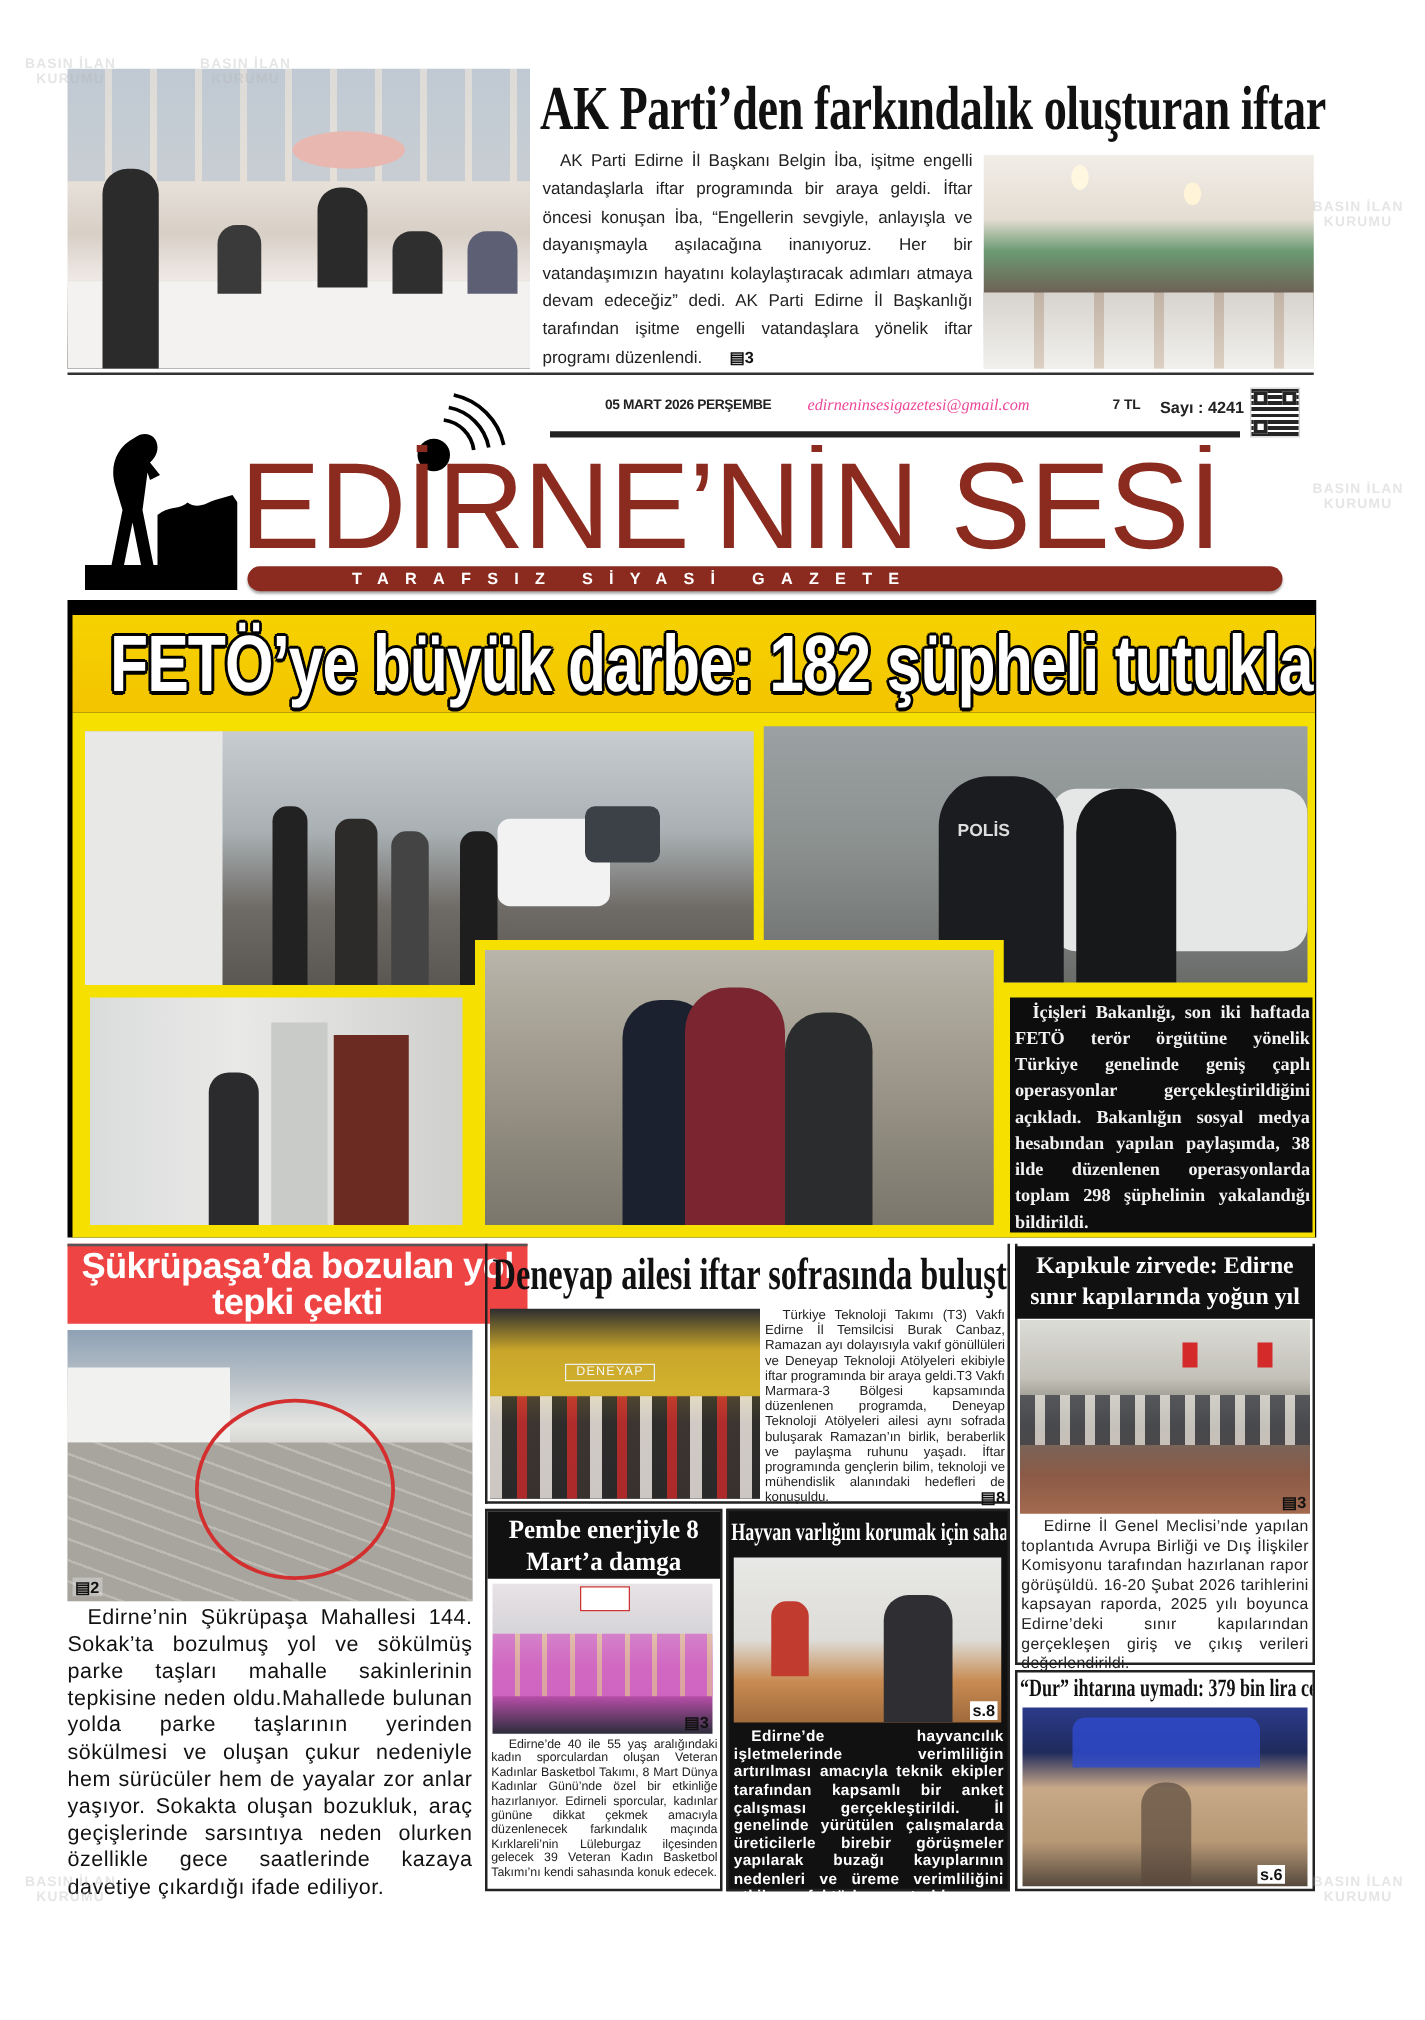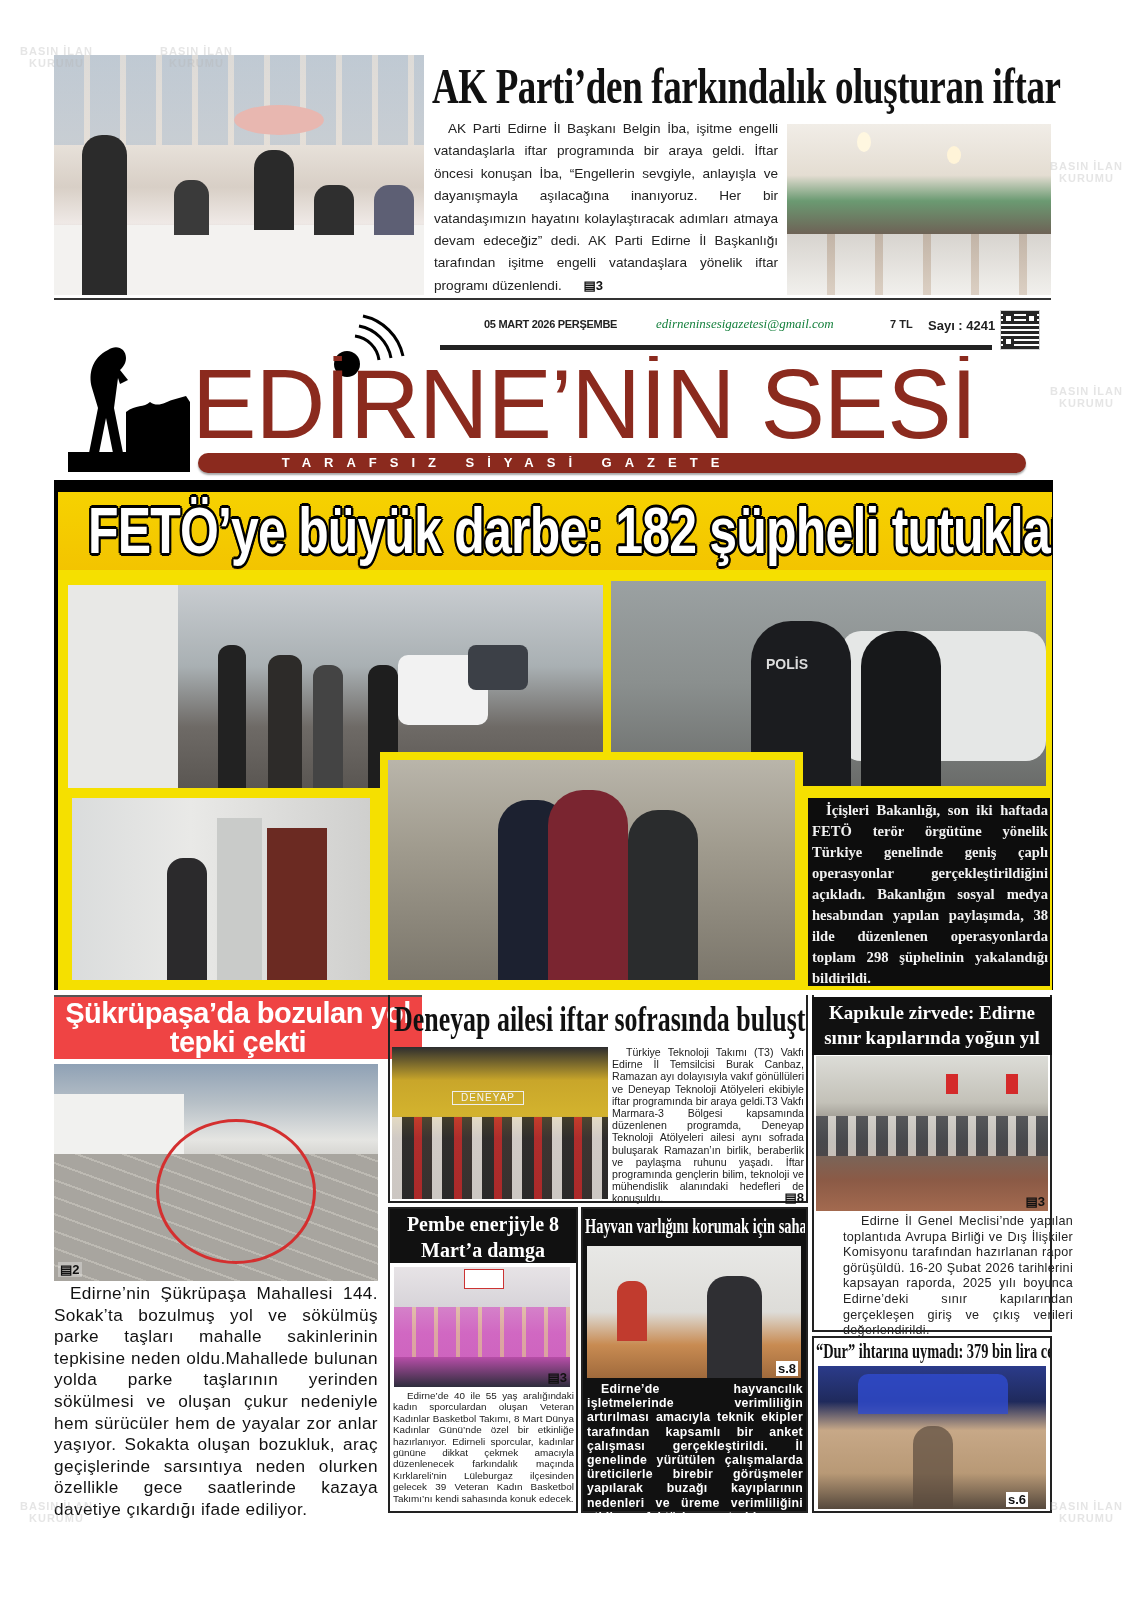--- a/index.html
+++ b/index.html
@@ -37,21 +37,21 @@
 <div class="photo" style="left:787px;top:124px;width:264px;height:171px;background:linear-gradient(180deg,#f1ede7 0%,#e4ddd2 30%,#6b9a72 45%,#6e6055 65%,#efece6 100%);">
   <div class="abs" style="left:70px;top:8px;width:14px;height:20px;border-radius:50%;background:#fff7e0;"></div>
   <div class="abs" style="left:160px;top:22px;width:14px;height:18px;border-radius:50%;background:#fff4d8;"></div>
   <div class="abs" style="left:0;top:110px;width:264px;height:61px;background:repeating-linear-gradient(90deg,#f2f1ee 0 40px,#d7c9bb 40px 48px);opacity:.8;"></div>
 </div>
 
 <div class="abs" style="left:54px;top:298px;width:997px;height:2px;background:#333;"></div>
 
 <div class="abs" style="left:440px;top:316px;width:560px;height:20px;">
   <span class="abs" style="left:44px;top:2px;font-family:'Liberation Sans',sans-serif;font-weight:bold;font-size:11px;color:#222;letter-spacing:-0.3px;">05 MART 2026 PERŞEMBE</span>
-  <span class="abs" style="left:216px;top:0px;font-family:'Liberation Serif',serif;font-style:italic;font-size:13px;color:#15803d;">edirneninsesigazetesi@gmail.com</span>
+  <span class="abs" style="left:206px;top:0px;font-family:'Liberation Serif',serif;font-style:italic;font-size:13px;color:#ec4899;">edirneninsesigazetesi@gmail.com</span>
   <span class="abs" style="left:450px;top:2px;font-weight:bold;font-size:11px;color:#222;">7 TL</span>
   <span class="abs" style="left:488px;top:2px;font-weight:bold;font-size:13px;color:#222;">
     <span>Sayı :</span> <span>4241</span>
   </span>
 </div>
 <div class="abs" style="left:440px;top:345px;width:552px;height:5px;background:#222;"></div>
 
 <div class="abs" style="left:1000px;top:310px;width:40px;height:40px;border:1px solid #ccc;background:
      repeating-linear-gradient(0deg,#000 0 3px,#fff 3px 5px),#fff;opacity:.85;">
   <div class="abs" style="left:2px;top:2px;width:11px;height:11px;border:3px solid #000;background:#fff;"></div>
@@ -184,21 +184,21 @@
 <div class="abs" style="left:812px;top:995px;width:240px;height:337px;border:2px solid #222;border-top:none;"></div>
 <div class="abs" style="left:812px;top:997px;width:240px;height:58px;background:#111;">
   <div style="color:#fff;font-family:'Liberation Serif',serif;font-weight:bold;font-size:19px;line-height:25px;text-align:center;padding:3px 4px 0;">Kapıkule zirvede: Edirne sınır kapılarında yoğun yıl</div>
 </div>
 <div class="photo" style="left:816px;top:1056px;width:232px;height:155px;background:linear-gradient(180deg,#dcdcd7 0%,#c3c1b8 30%,#6f6a63 55%,#8b5a46 80%,#a36a4f 100%);">
   <div class="abs" style="left:130px;top:18px;width:12px;height:20px;background:#d42a2a;"></div>
   <div class="abs" style="left:190px;top:18px;width:12px;height:20px;background:#d42a2a;"></div>
   <div class="abs" style="left:0;top:60px;width:232px;height:40px;background:repeating-linear-gradient(90deg,#3b3e45 0 12px,#e1ded8 12px 20px);opacity:.75;"></div>
   <div class="abs pageref" style="right:3px;bottom:2px;">▤<span>3</span></div>
 </div>
-<div class="abs body-text" style="left:817px;top:1214px;width:230px;font-size:12.6px;line-height:15.6px;color:#222;text-indent:18px;letter-spacing:0.3px;margin-left:26px;">
+<div class="abs body-text" style="left:817px;top:1214px;width:230px;font-size:12.6px;line-height:15.6px;color:#222;text-indent:18px;letter-spacing:0.3px;">
   <span>Edirne İl Genel Meclisi’nde yapılan toplantıda Avrupa Birliği ve Dış İlişkiler Komisyonu tarafından hazırlanan rapor görüşüldü. 16-20 Şubat 2026 tarihlerini kapsayan raporda, 2025 yılı boyunca Edirne’deki sınır kapılarından gerçekleşen giriş ve çıkış verileri değerlendirildi.</span>
 </div>
 
 <div class="abs" style="left:812px;top:1336px;width:240px;height:177px;border:2px solid #222;"></div>
 <div class="abs" style="left:816px;top:1338px;width:234px;height:26px;overflow:hidden;">
   <div class="cond" style="font-size:20px;line-height:26px;color:#111;transform:scaleX(0.72);">“Dur” ihtarına uymadı: 379 bin lira ceza kesildi</div>
 </div>
 <div class="photo" style="left:818px;top:1366px;width:228px;height:143px;background:linear-gradient(180deg,#2b3b8a 0%,#1f2a5c 25%,#c7a887 45%,#b89976 75%,#56493d 100%);">
   <div class="abs" style="left:40px;top:8px;width:150px;height:40px;background:#2f4bd0;border-radius:10px 10px 0 0;opacity:.8;"></div>
   <div class="abs" style="left:95px;top:60px;width:40px;height:83px;background:#5a4a3d;border-radius:18px 18px 0 0;opacity:.7;"></div>

